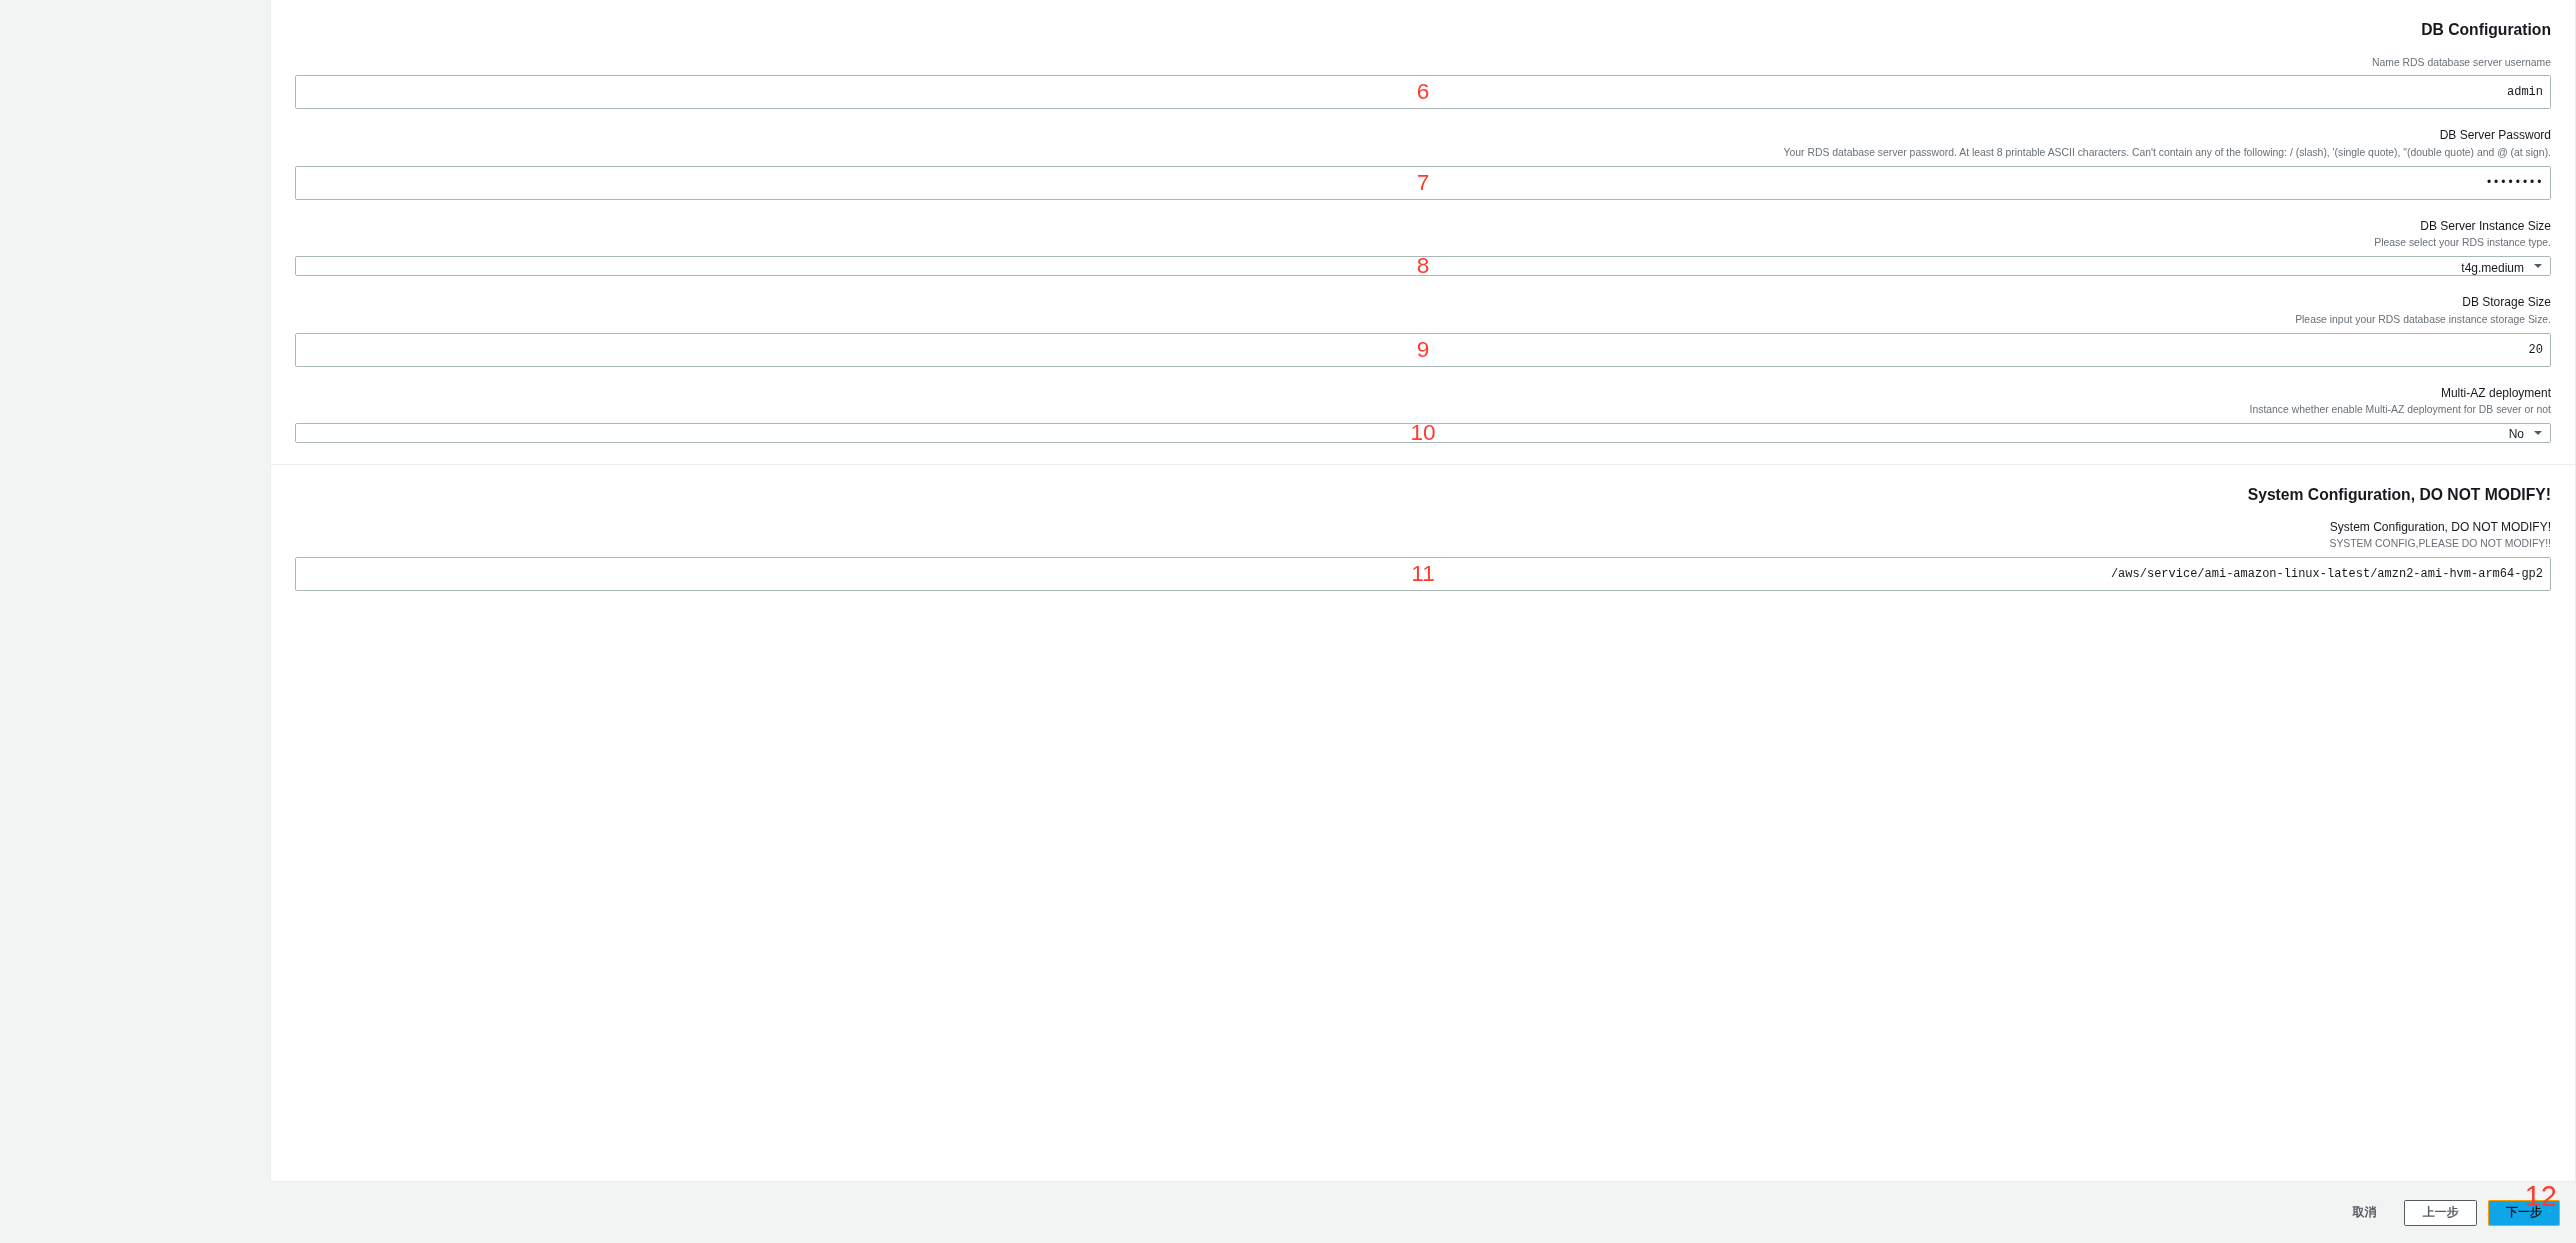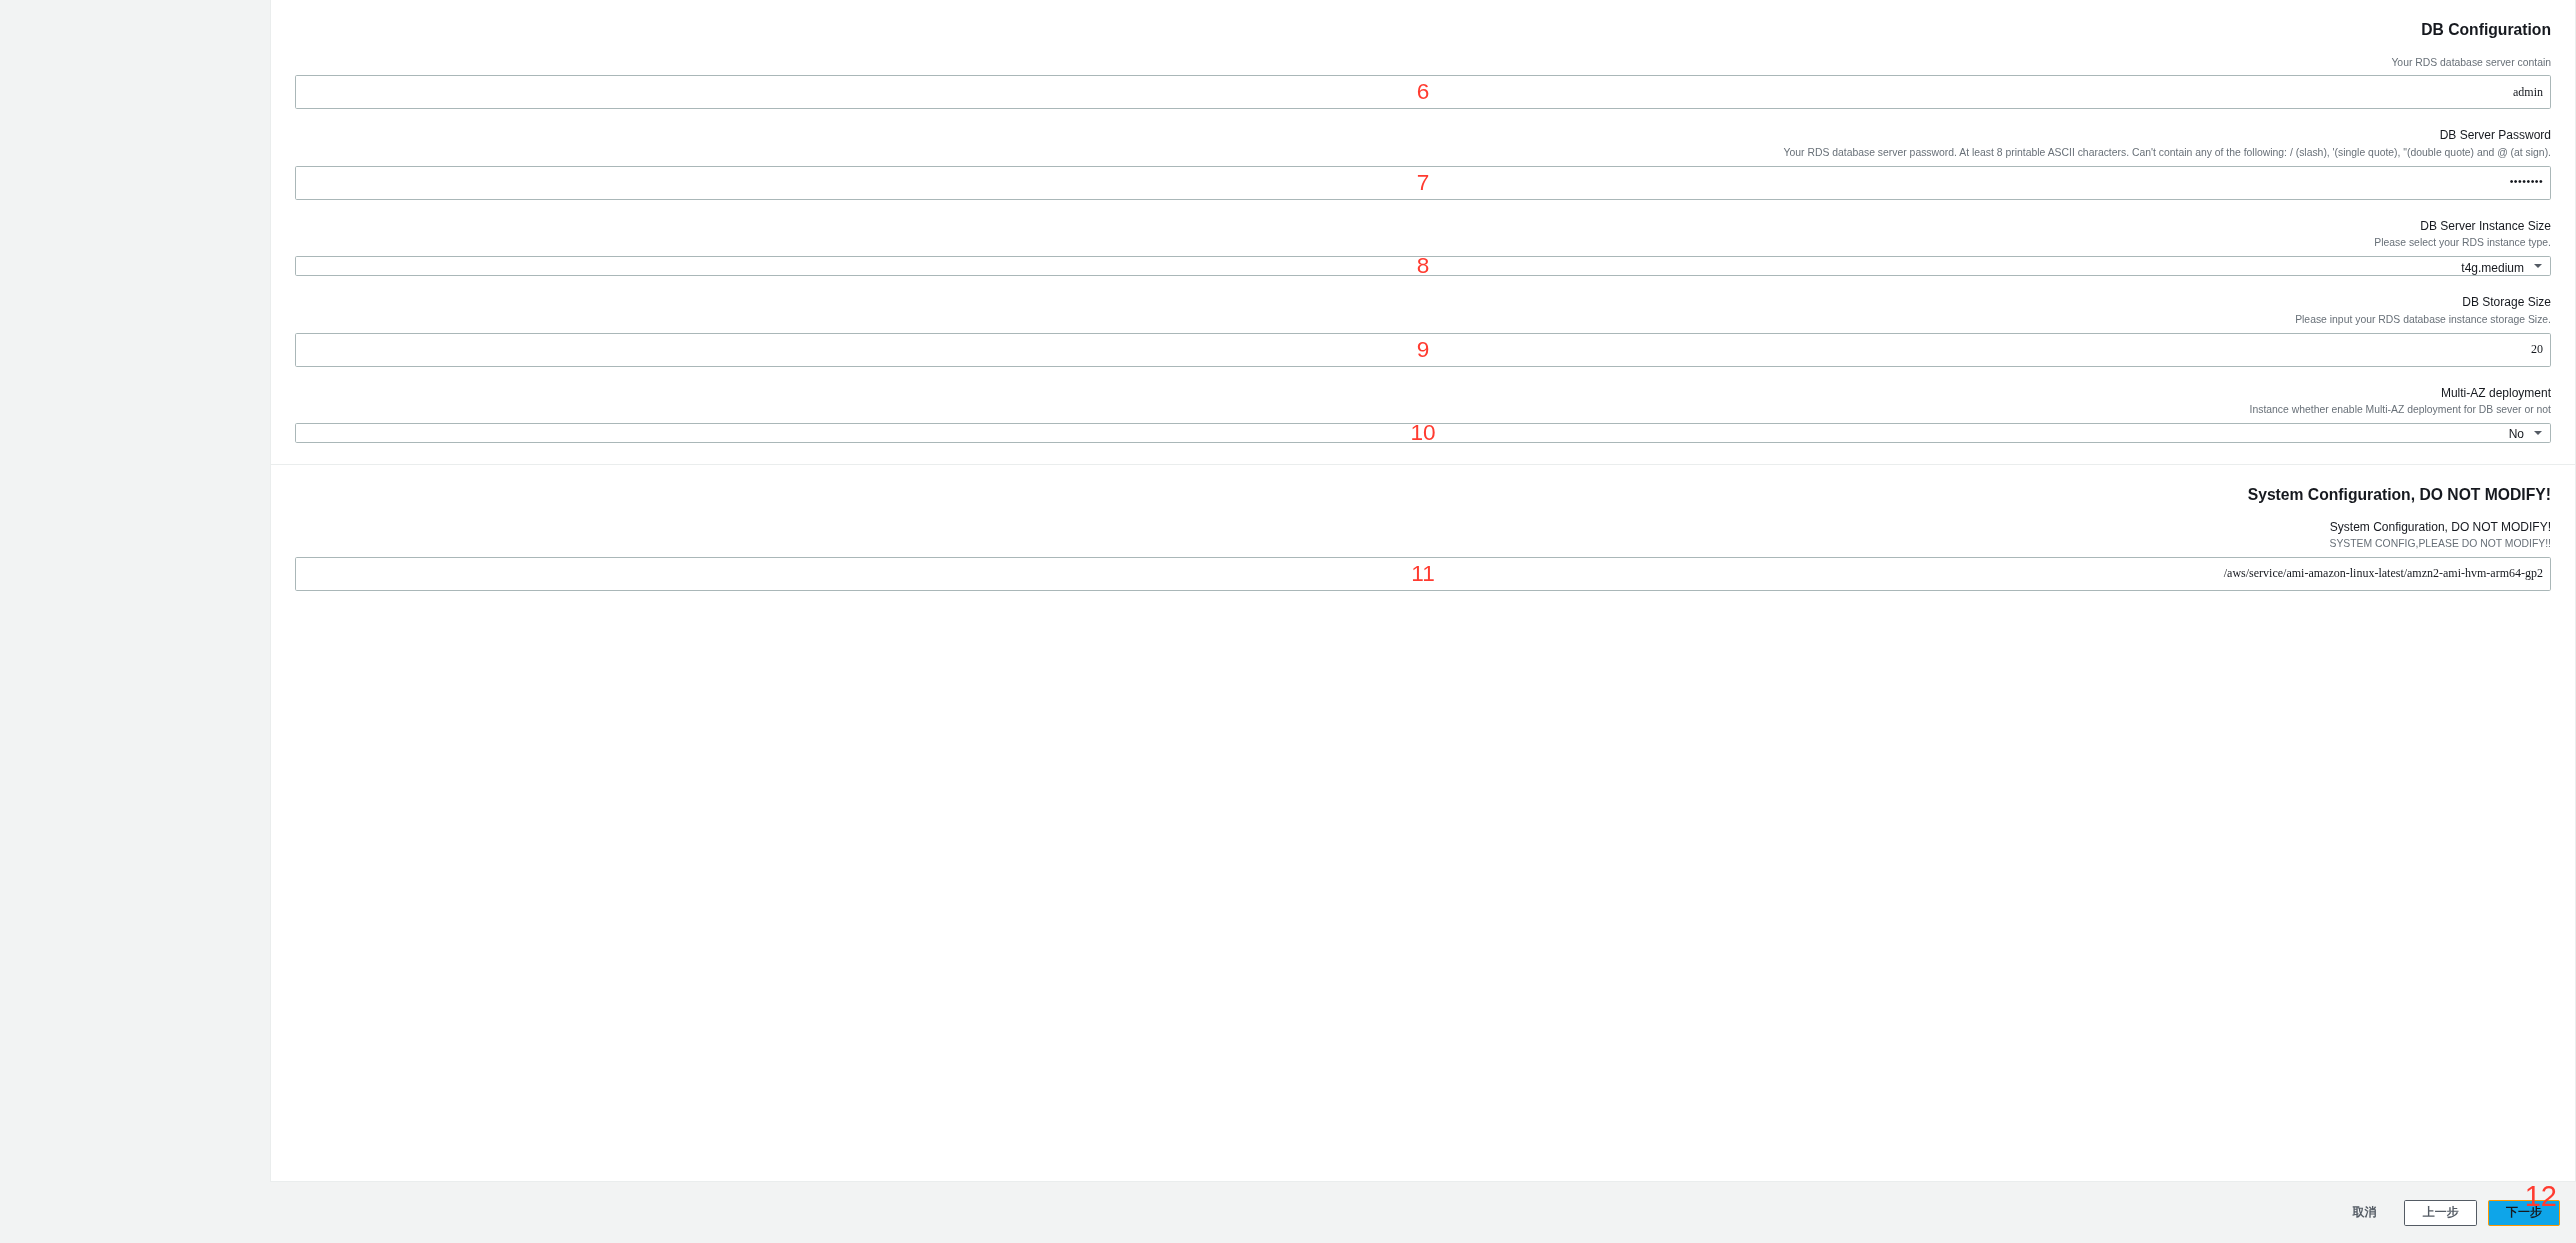--- a/index.html
+++ b/index.html
@@ -66,21 +66,21 @@
     }
     .text-input {
       width: 100%;
       height: 26px;
       padding: 16px 7px;
       border: 0.9px solid #aab7b8;
       border-radius: 1.7px;
       font-size: 12px;
       color: #16191f;
       background: #ffffff;
-      font-family: Liberation Serif, serif;
+      font-family: Liberation Mono, monospace;
     }
     .select-wrapper {
       position: relative;
       width: 100%;
     }
     .select-input {
       width: 100%;
       height: 20px;
       padding: 3.5px 26px 3.5px 7px;
       border: 0.9px solid #aab7b8;
@@ -176,21 +176,21 @@
 
 <div class="page-wrapper">
   <div class="sidebar-spacer"></div>
 
   <div class="main-column">
     <div class="content-panel">
 
       <h2 class="section-title">DB Configuration</h2>
 
       <div class="form-field">
-        <span class="field-description">Your RDS database server contain</span>
+        <span class="field-description">Name RDS database server username</span>
         <div class="field-wrapper">
           <input type="text" class="text-input" value="admin" style="">
           <span class="annotation center">6</span>
         </div>
       </div>
 
       <div class="form-field">
         <span class="field-label">DB Server Password</span>
         <span class="field-description">Your RDS database server password. At least 8 printable ASCII characters. Can't contain any of the following: / (slash), '(single quote), "(double quote) and @ (at sign).</span>
         <div class="field-wrapper">

